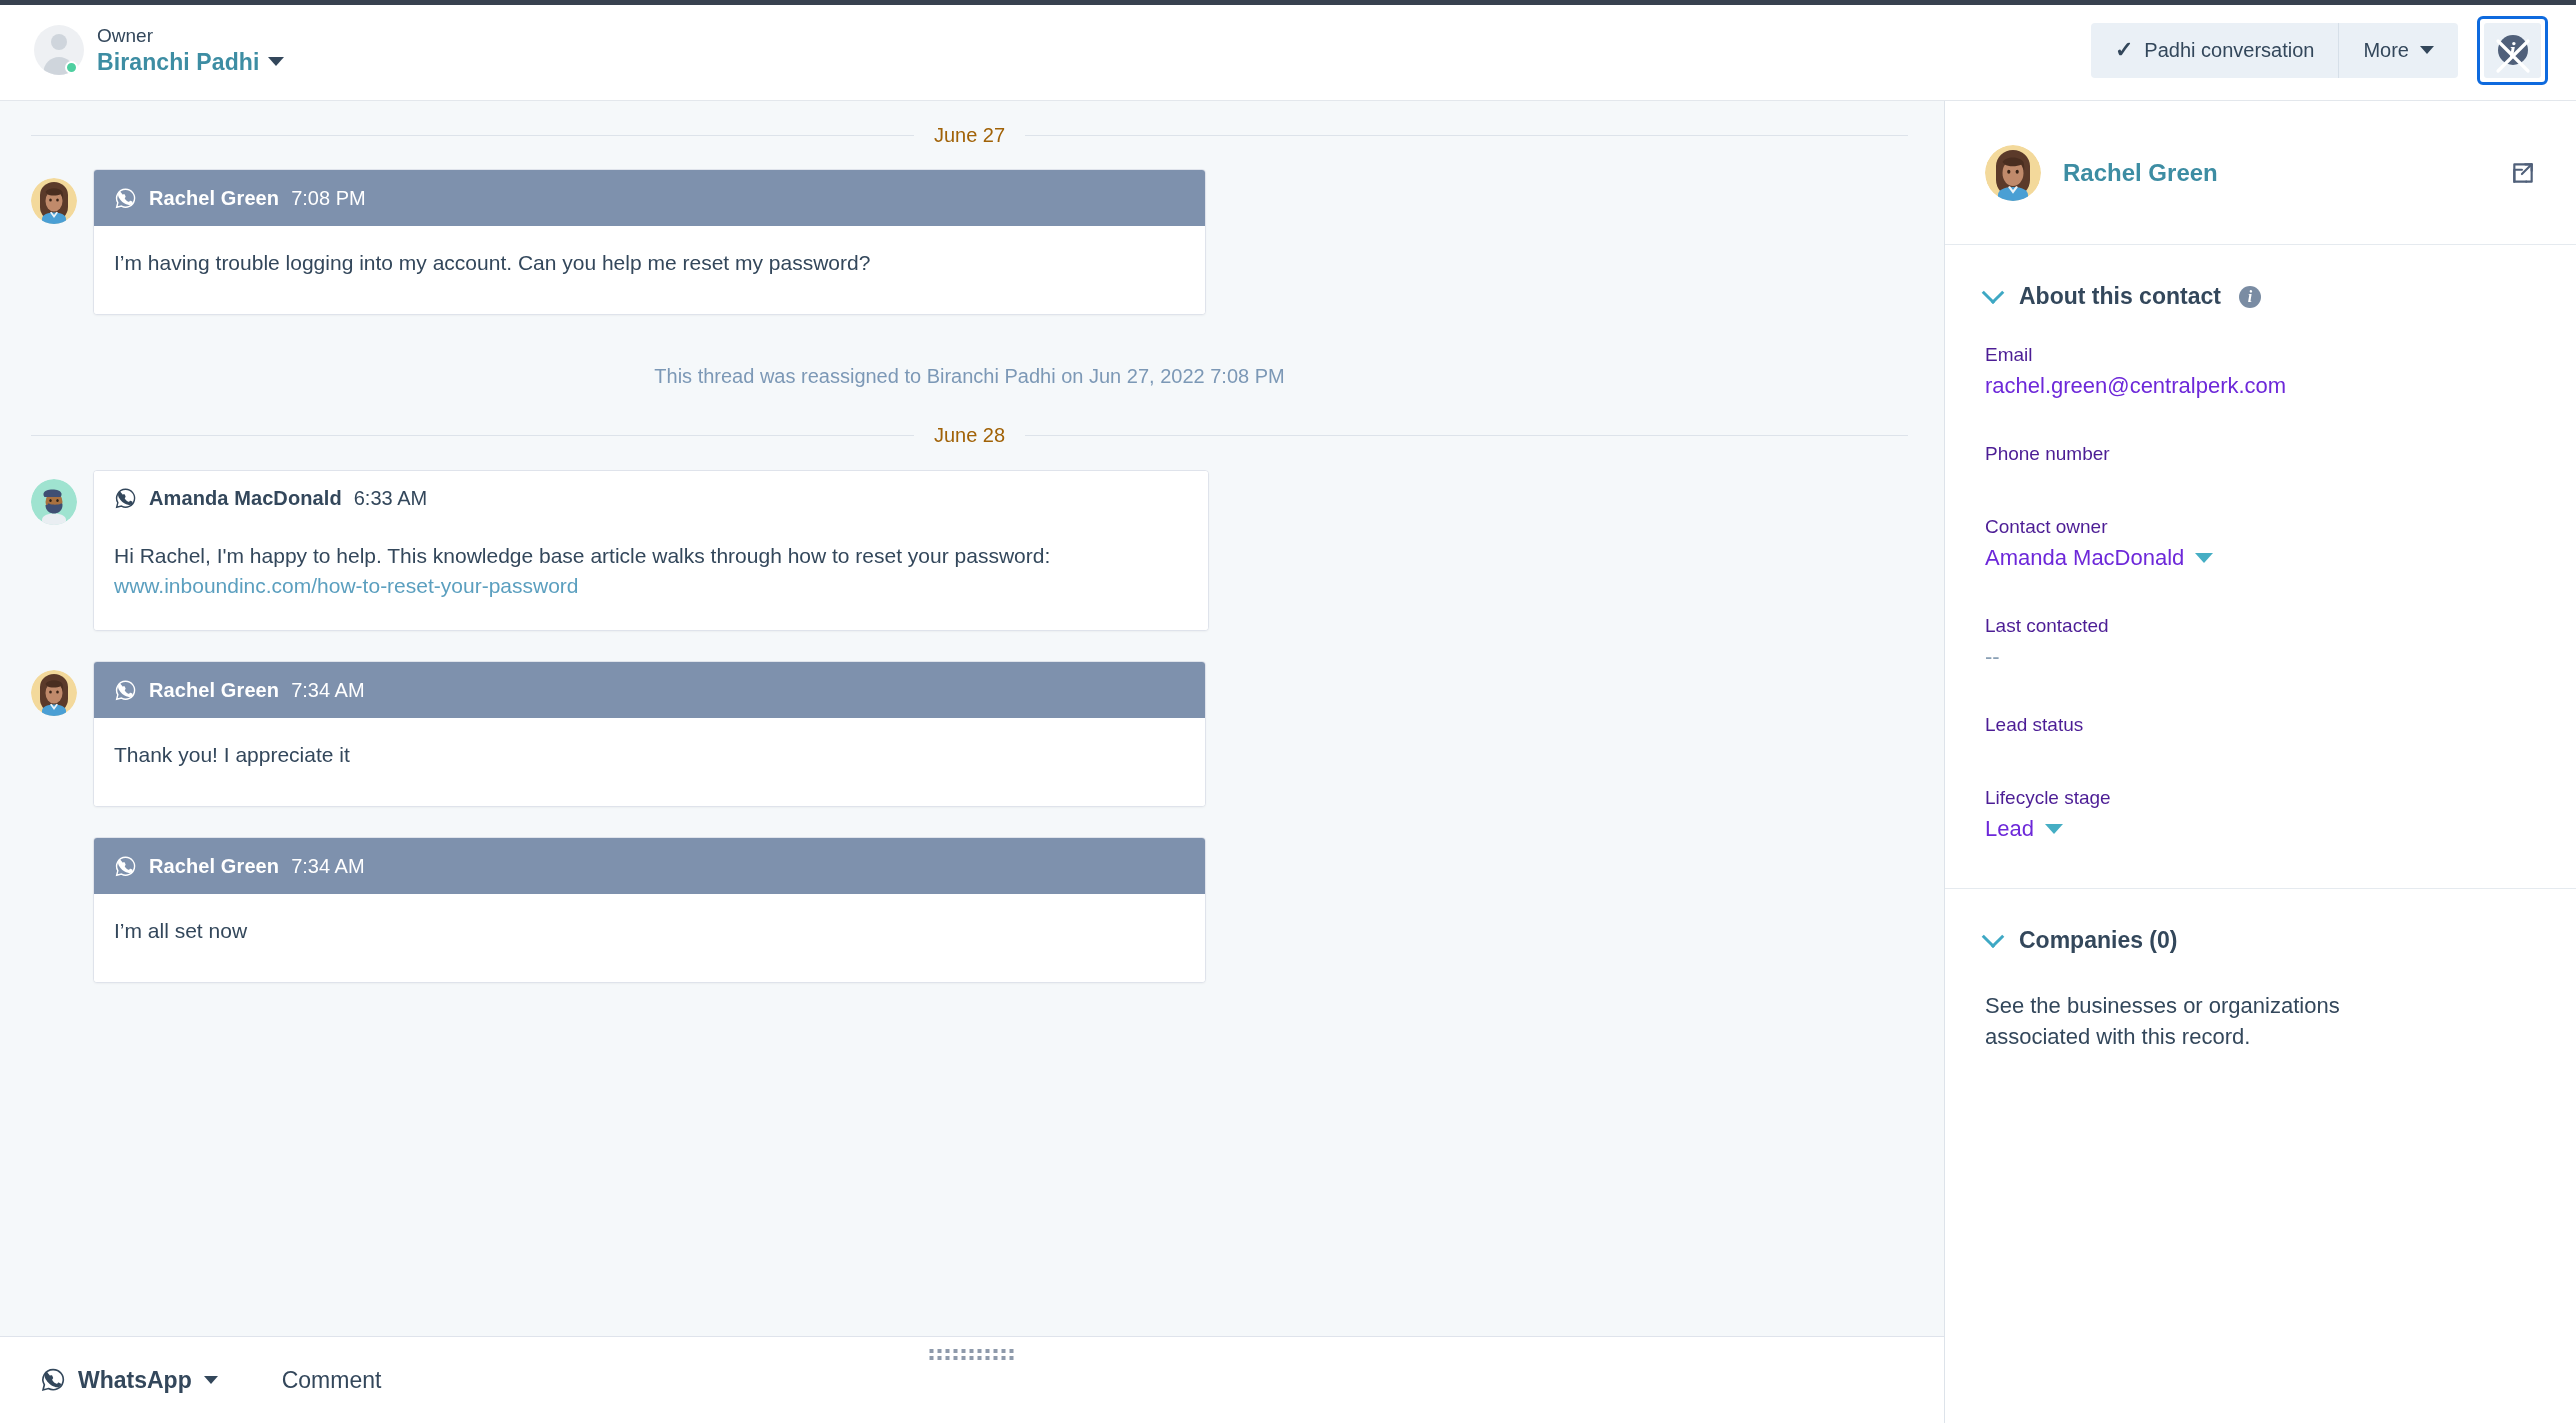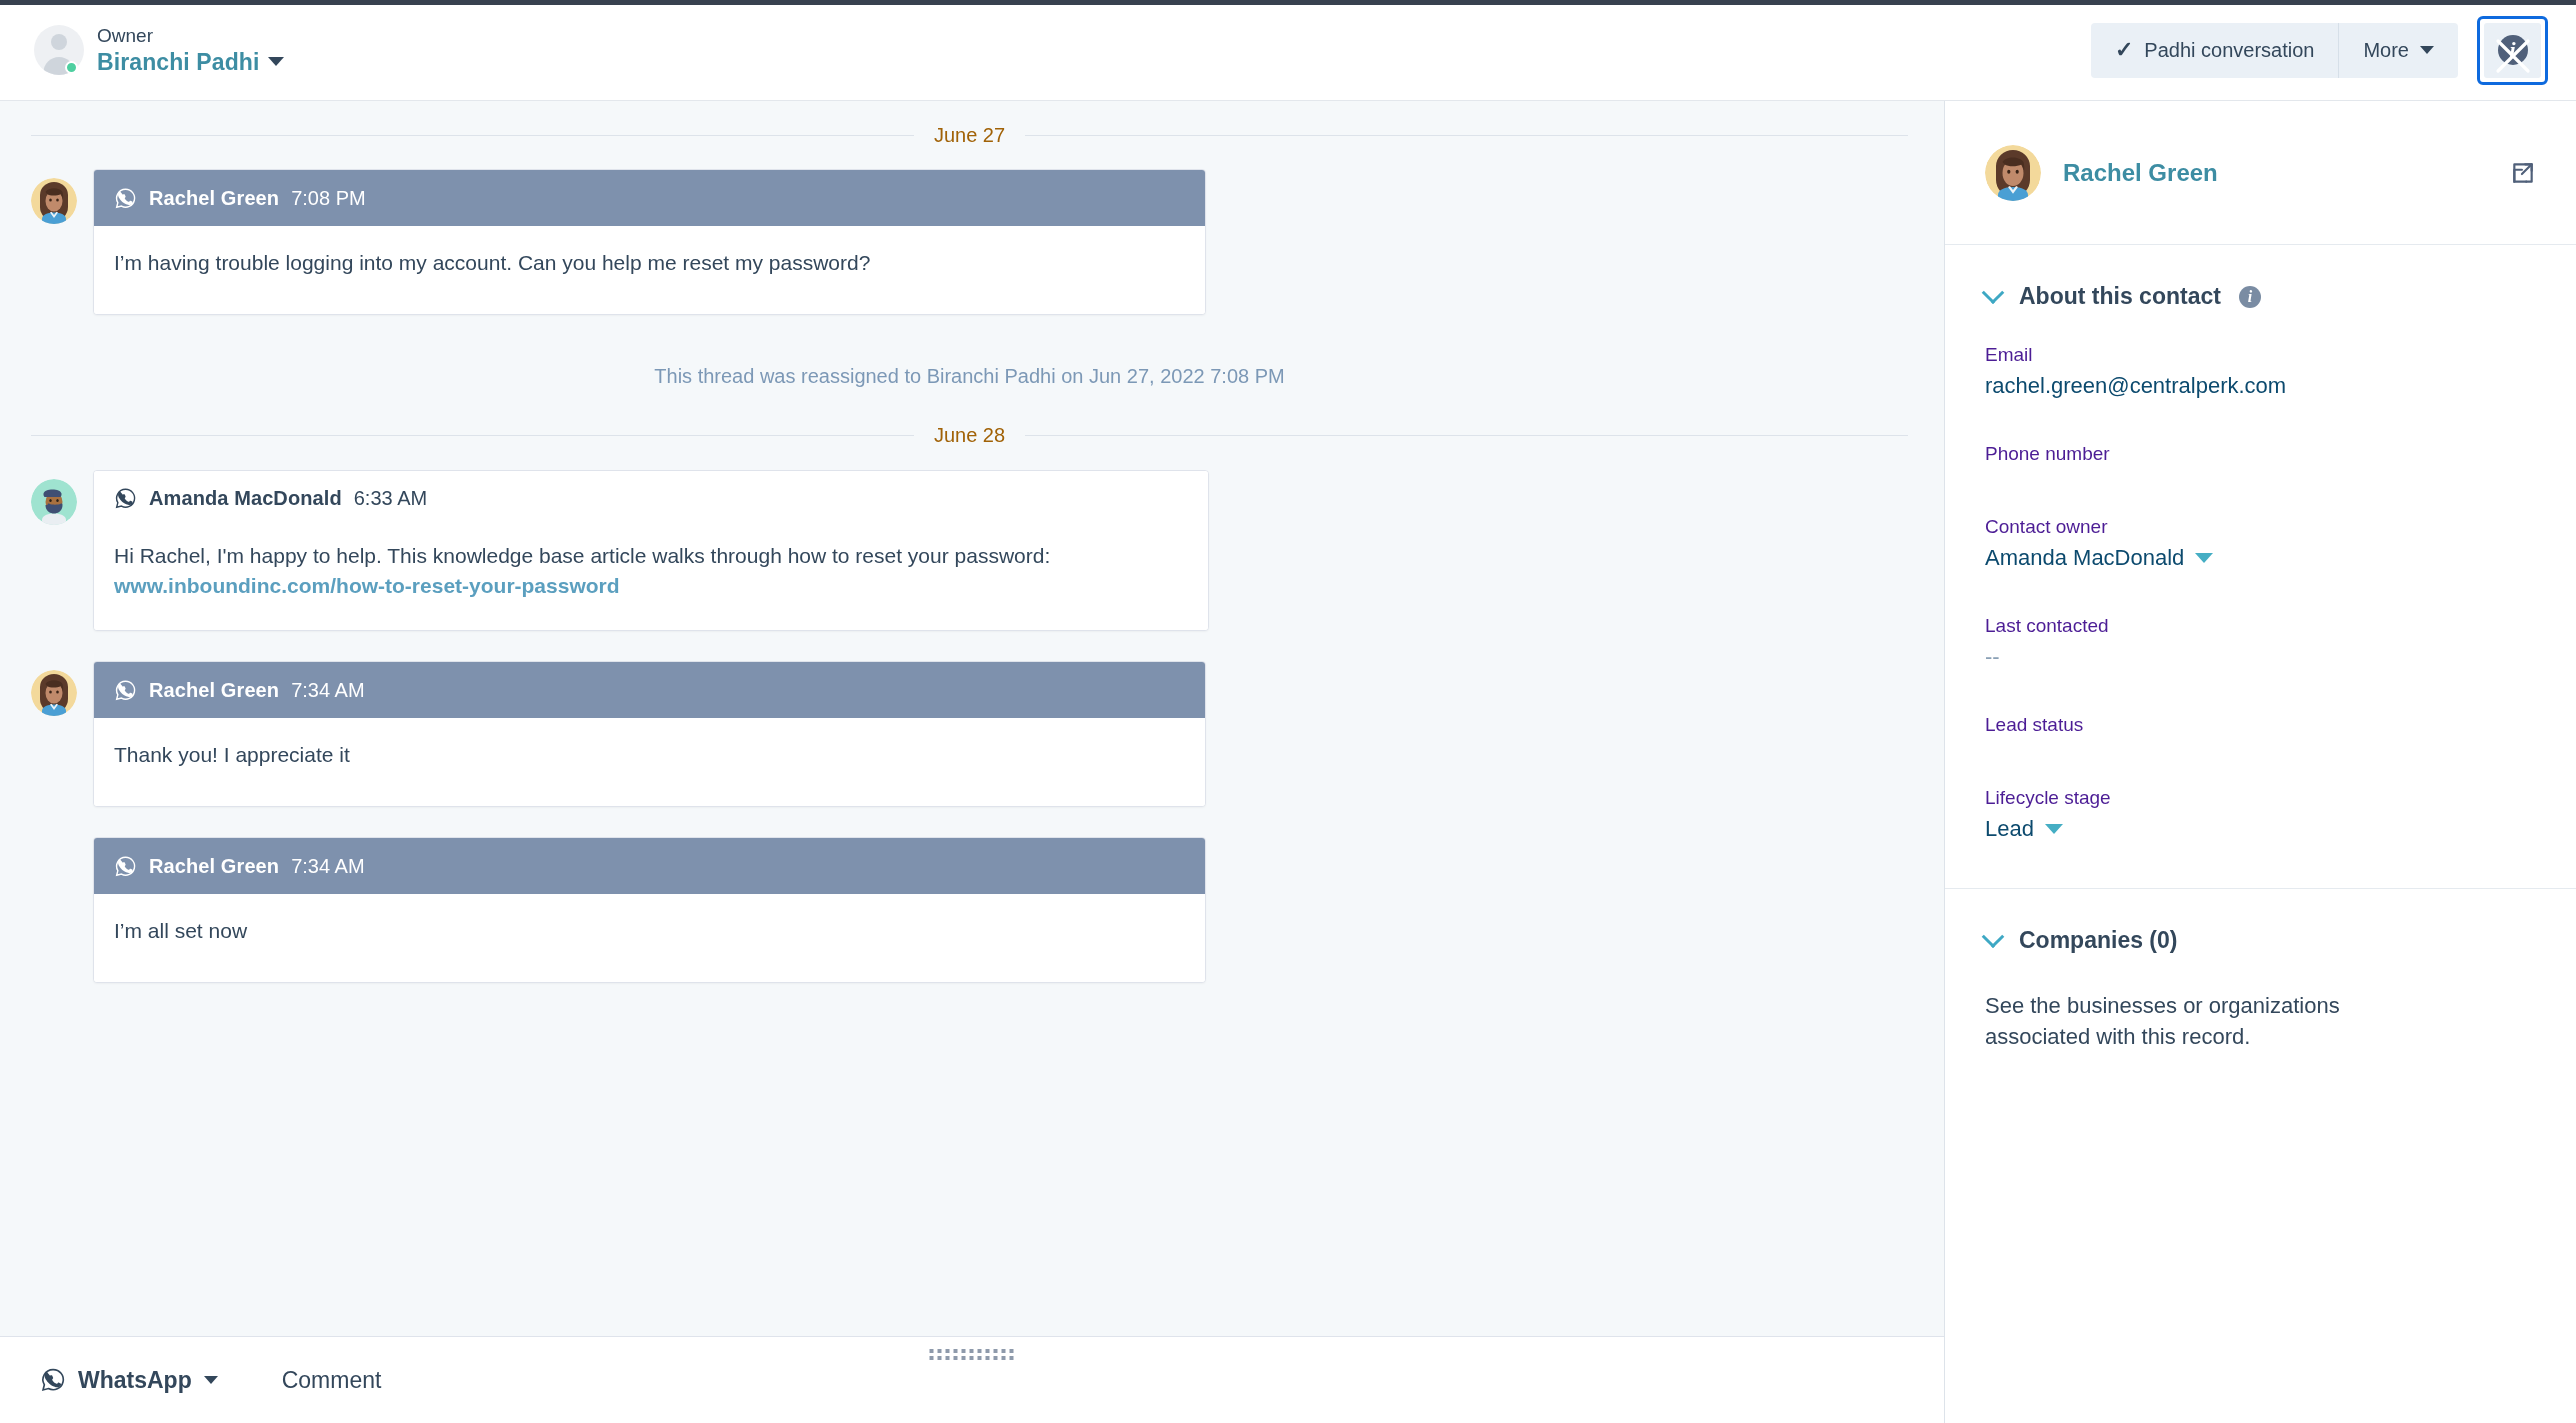--- a/index.html
+++ b/index.html
@@ -121,21 +121,21 @@
   .bubble-head .sender { font-weight: 700; letter-spacing: 0.1px; }
   .bubble-head .time { font-weight: 400; }
   .bubble-head.light { background: #ffffff; color: #33475b; border-bottom: 0; }
   .bubble-head.light .sender { color: #33475b; }
   .bubble-head.light .time { color: #33475b; }
   .bubble-body {
     background: #ffffff; color: #33475b; font-size: 21px; line-height: 1.42;
     padding: 22px 20px 36px 20px;
   }
   .bubble-body.tall { padding: 14px 20px 30px 20px; }
-  .link-strong { color: #5b9fbf; font-weight: 700; text-decoration: none; cursor: pointer; }
+  .link-strong { color: #5b9fbf; font-weight: 400; text-decoration: none; cursor: pointer; }
 
   .wa-ico { width: 23px; height: 23px; flex: 0 0 23px; }
 
   .system-note {
     text-align: center; font-size: 20px; color: #7c98b6;
     padding: 20px 0 14px 0;
   }
 
   
   .compose {
@@ -178,21 +178,21 @@
     transform: rotate(45deg) translate(-3px,-3px); flex: 0 0 16px;
   }
   .info-mini {
     width: 22px; height: 22px; border-radius: 50%; background: #7a8ca3; color: #fff;
     font-size: 16px; font-weight: 700; font-family: "Liberation Serif", serif;
     display: inline-flex; align-items: center; justify-content: center; font-style: italic;
   }
 
   .prop { padding: 0 40px; margin-top: 34px; }
   .prop-label { font-size: 19px; color: #4c1d95; margin-bottom: 7px; }
-  .prop-value { font-size: 22px; color: #0c4a6e; display: flex; align-items: center; gap: 11px; }
+  .prop-value { font-size: 22px; color: #6d28d9; display: flex; align-items: center; gap: 11px; }
   .prop-value.empty { color: #8aa0b5; }
   .prop.gap-lg { margin-top: 44px; }
 
   .sb-divider { height: 1px; background: #e5eaef; margin: 46px 0 0 0; }
 
   .companies-desc {
     padding: 0 40px; margin-top: 36px; font-size: 22px; color: #33475b; line-height: 1.42;
     max-width: 468px;
   }
 </style>

